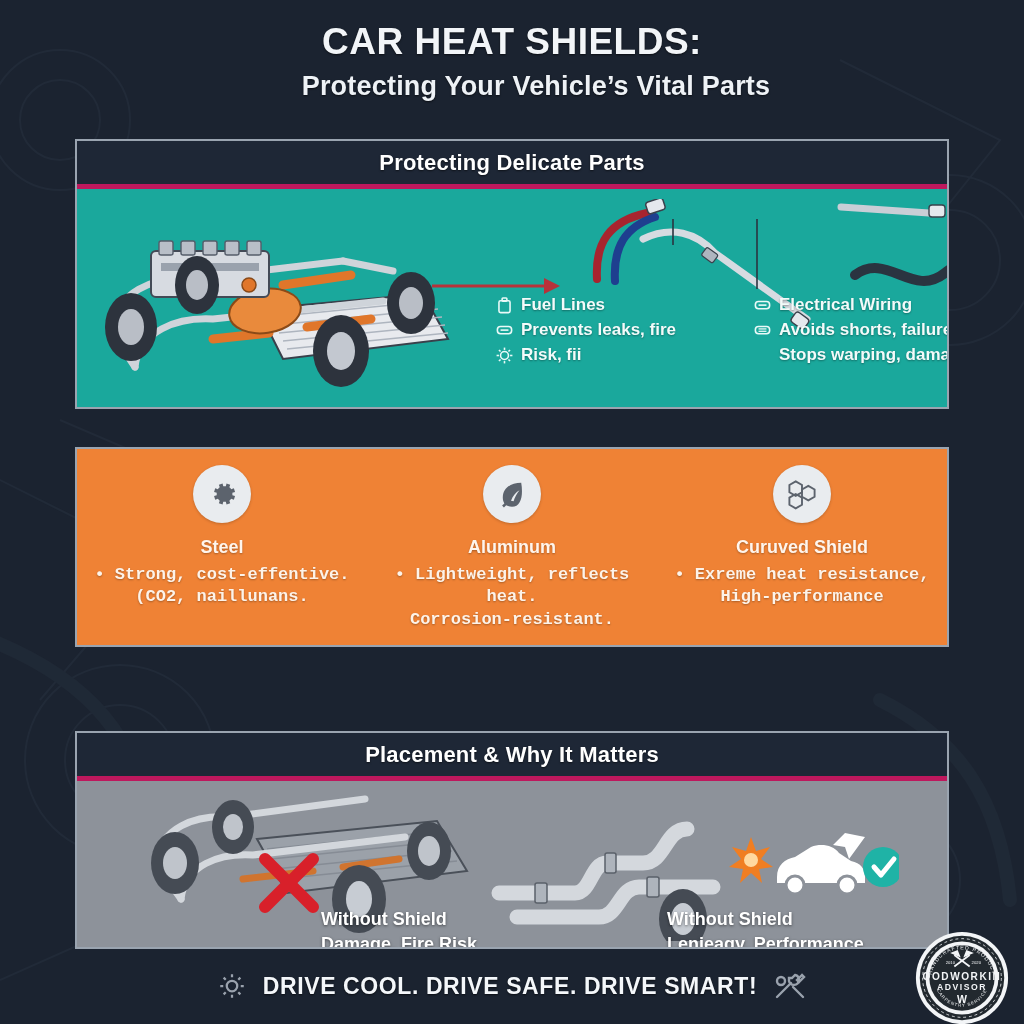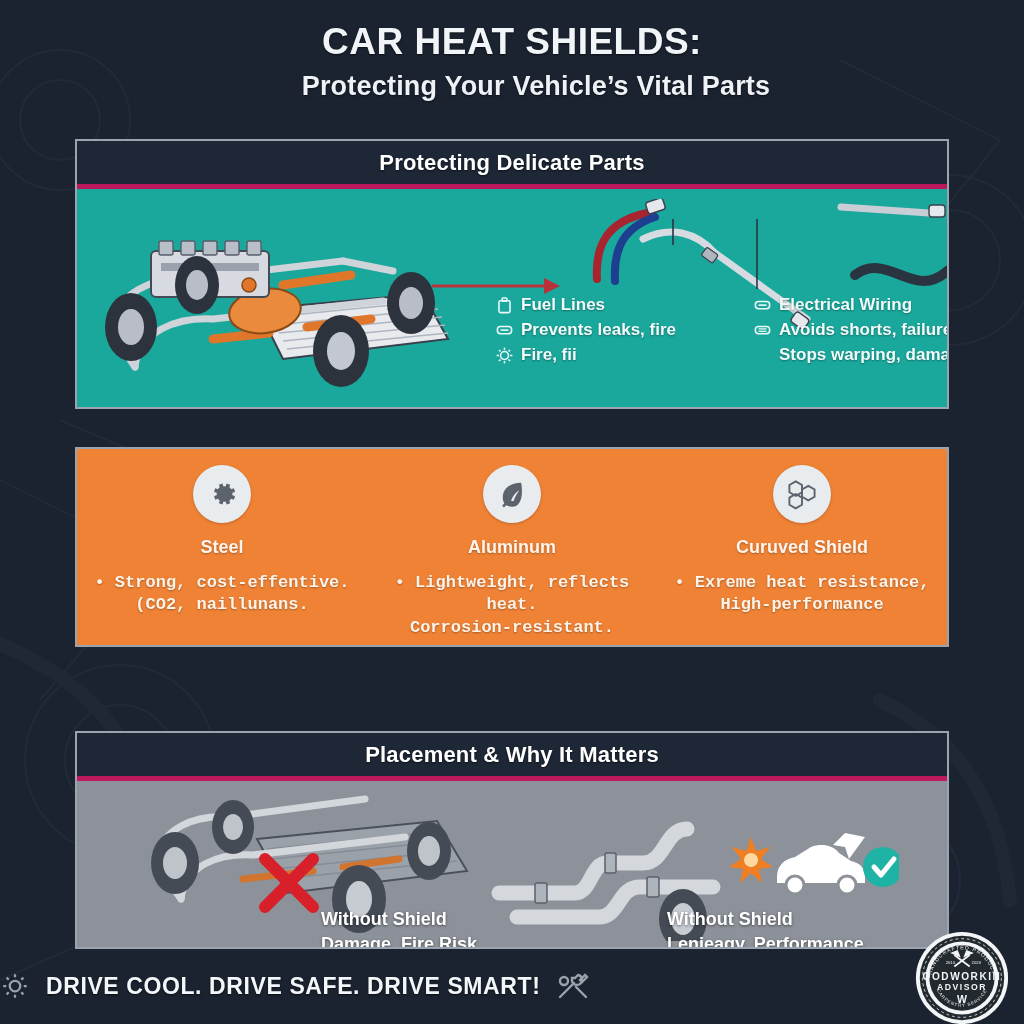--- a/index.html
+++ b/index.html
@@ -66,42 +66,42 @@
   }
   .mat-col { flex:1; text-align:center; padding:0 8px; }
   .mat-bubble {
     width:58px; height:58px; border-radius:50%;
     background:#e9ecef; margin:0 auto 14px;
     display:flex; align-items:center; justify-content:center;
     box-shadow:0 1px 3px rgba(0,0,0,.2);
   }
   .mat-name {
     font-size:18px; font-weight:bold; color:#fff5ec;
-    text-shadow:0 1px 2px rgba(0,0,0,.3); margin-bottom:14px;
+    text-shadow:0 1px 2px rgba(0,0,0,.3); margin-bottom:6px;
   }
   .mat-desc1, .mat-desc2 {
     font-size:17px; font-weight:bold; color:#fdf3e9;
     text-shadow:0 1px 2px rgba(0,0,0,.3); line-height:1.32;font-family:Liberation Mono, monospace;
   }
 
   
   .place-label { position:absolute; text-align:left; }
   .place-label .l1 {
     font-size:18px; font-weight:bold; color:#ffffff;
     text-shadow:0 1px 3px rgba(0,0,0,.5);
   }
   .place-label .l2 {
     font-size:18px; font-weight:bold; color:#ffffff;
     text-shadow:0 1px 3px rgba(0,0,0,.5); margin-top:4px;
   }
 
   
   .footer {
     position:absolute; left:0; top:955px; width:1024px; height:62px;
-    display:flex; align-items:center; justify-content:flex-start; gap:16px;
+    display:flex; align-items:center; justify-content:center; gap:16px;
   }
   .footer-text {
     font-size:23px; font-weight:bold; letter-spacing:.6px; color:#f4f7fa;
     text-shadow:0 1px 2px rgba(0,0,0,.6);
   }
   .badge {
     position:absolute; right:14px; top:930px; width:96px; height:96px;
   }
 </style>
 </head>
@@ -250,21 +250,21 @@
               <line x1="12" y1="2" x2="12" y2="5"></line>
                 <line x1="12" y1="19" x2="12" y2="22"></line>
               <line x1="2" y1="12" x2="5" y2="12"></line>
                 <line x1="19" y1="12" x2="22" y2="12"></line>
               <line x1="5" y1="5" x2="7" y2="7"></line>
                 <line x1="17" y1="17" x2="19" y2="19"></line>
               <line x1="19" y1="5" x2="17" y2="7"></line>
                 <line x1="7" y1="17" x2="5" y2="19"></line>
             </g>
           </svg>
-          <span class="txt">Fire, fii</span>
+          <span class="txt">Risk, fii</span>
         </div>
       </div>
 
       <div class="feature-col" style="left:676px; top:106px;">
         <div class="feature-line">
           <svg class="mini-icon" viewBox="0 0 24 24">
             <rect x="3" y="7" width="18" height="9" rx="4" fill="none" stroke="#eafaf8" stroke-width="2"></rect>
             <line x1="7" y1="11.5" x2="17" y2="11.5" stroke="#eafaf8" stroke-width="2"></line>
           </svg>
           <span class="txt">Electrical Wiring</span>

